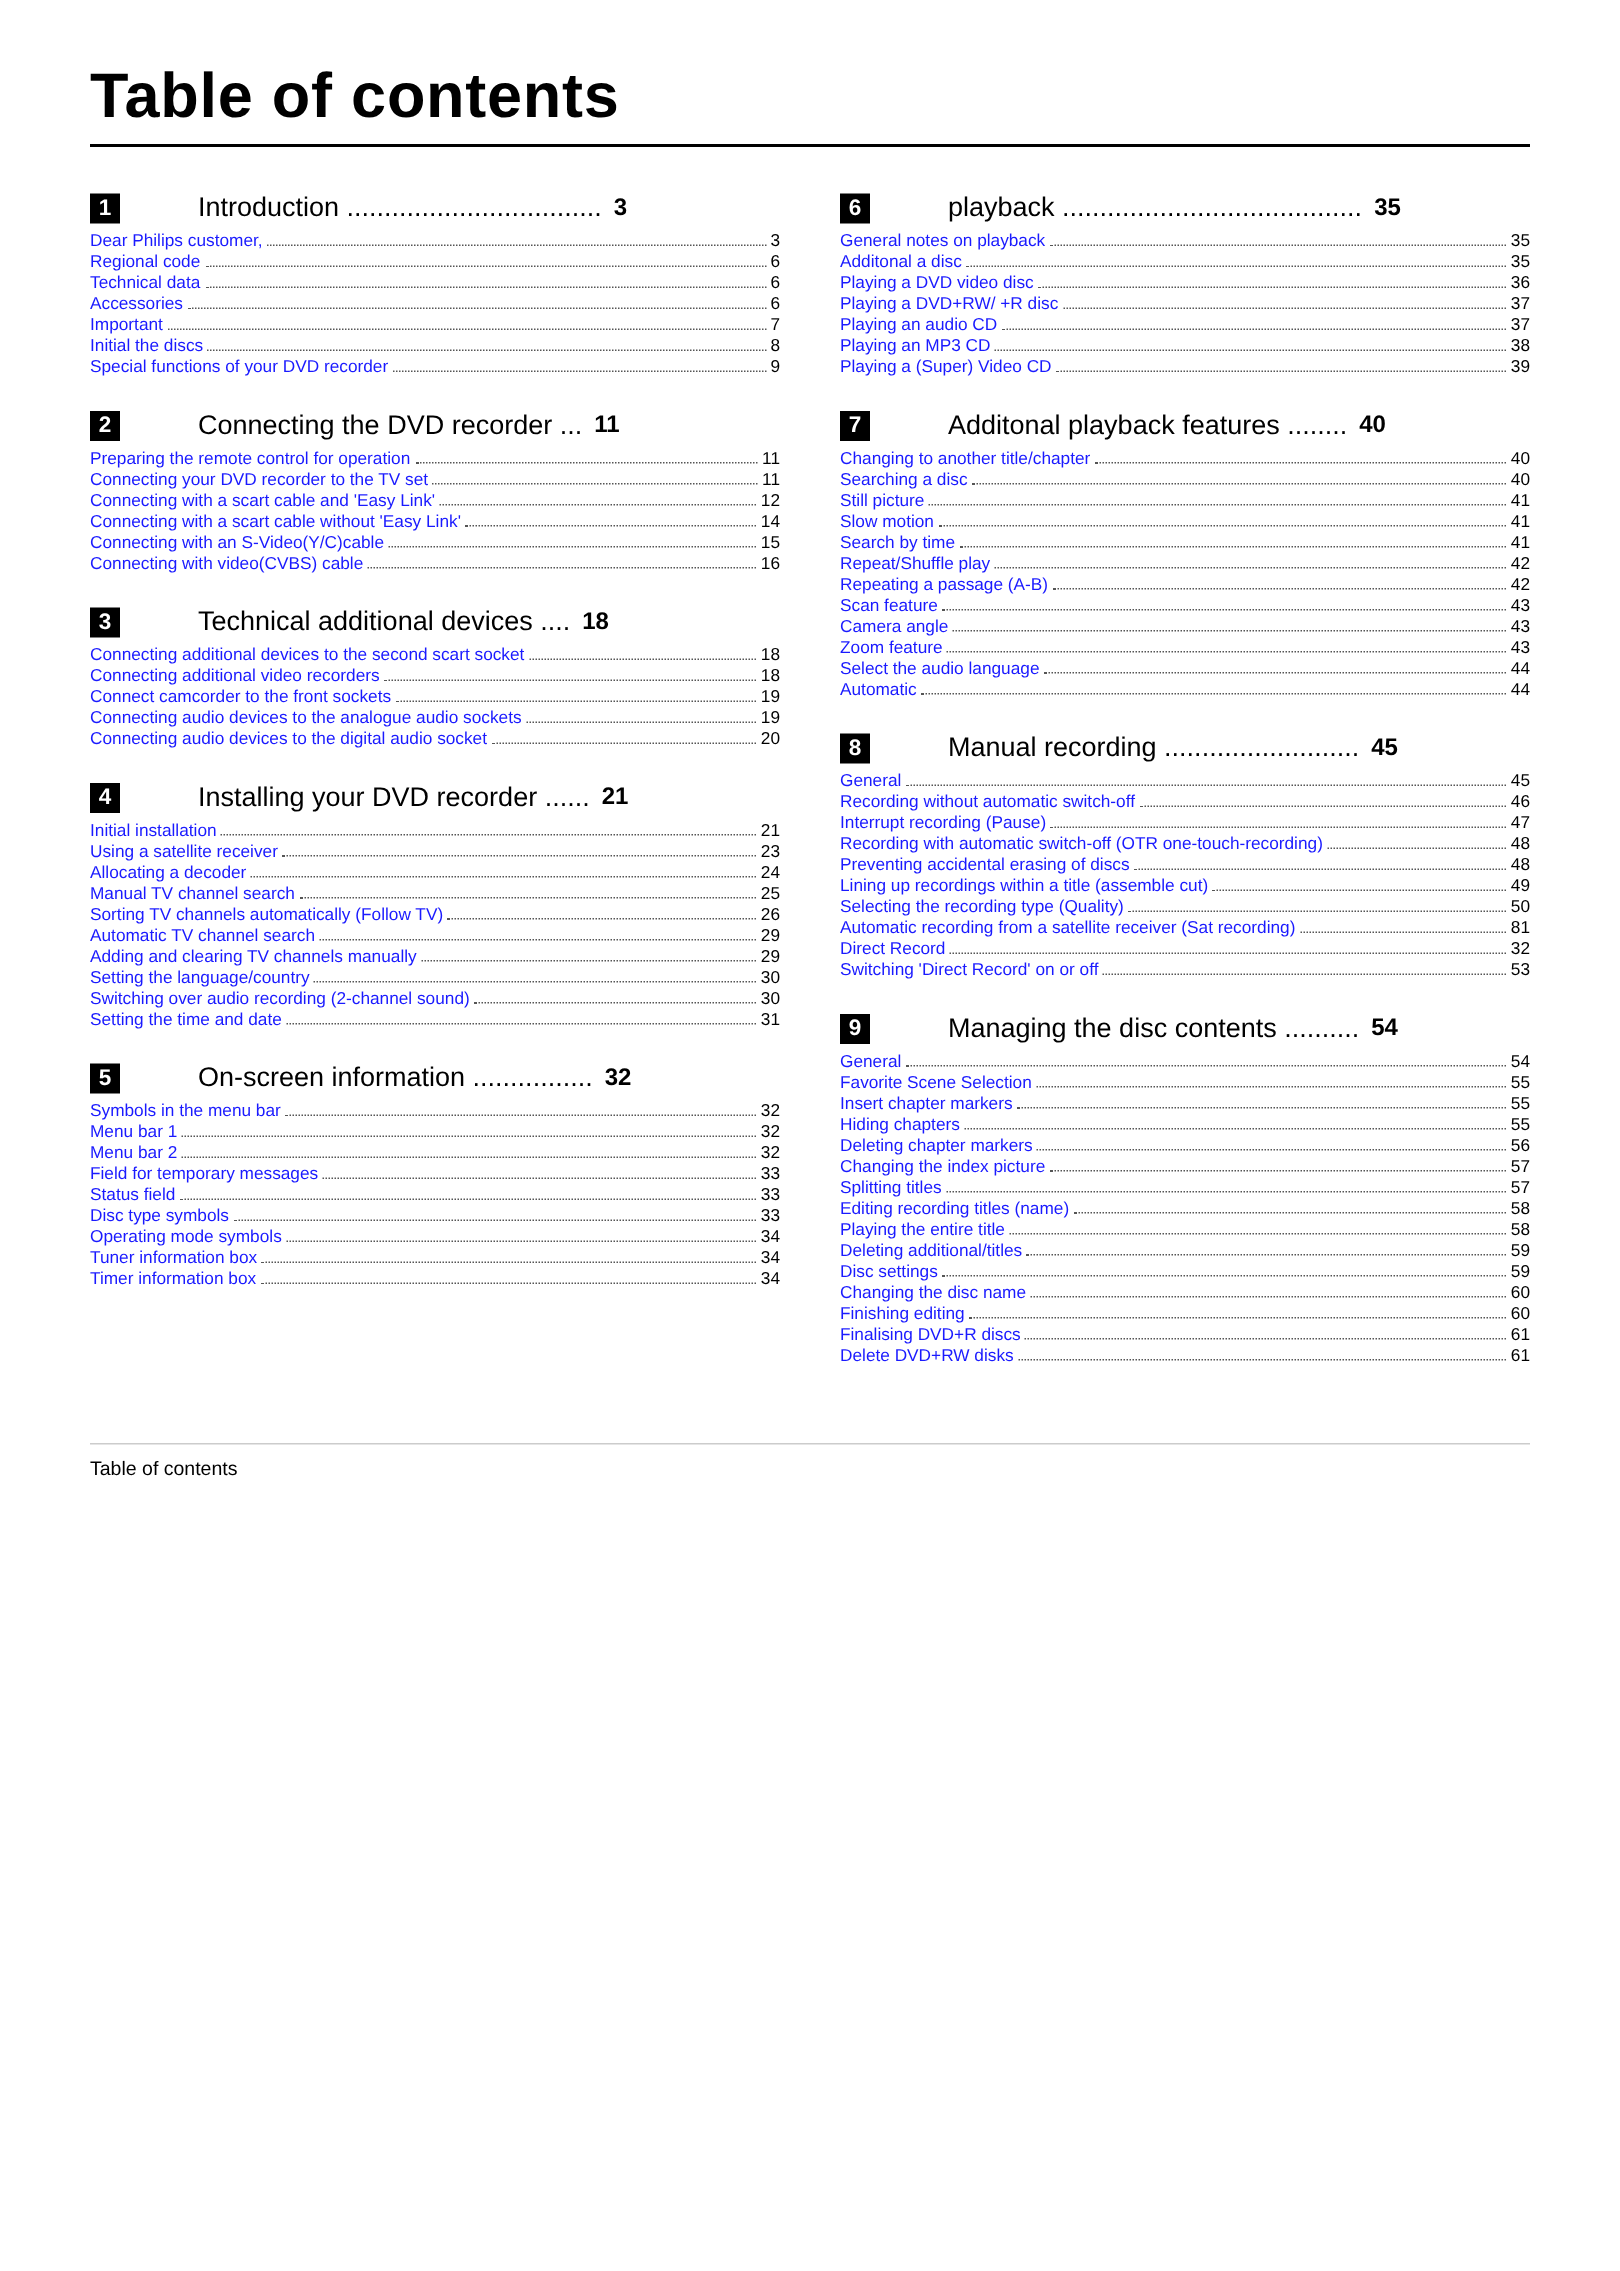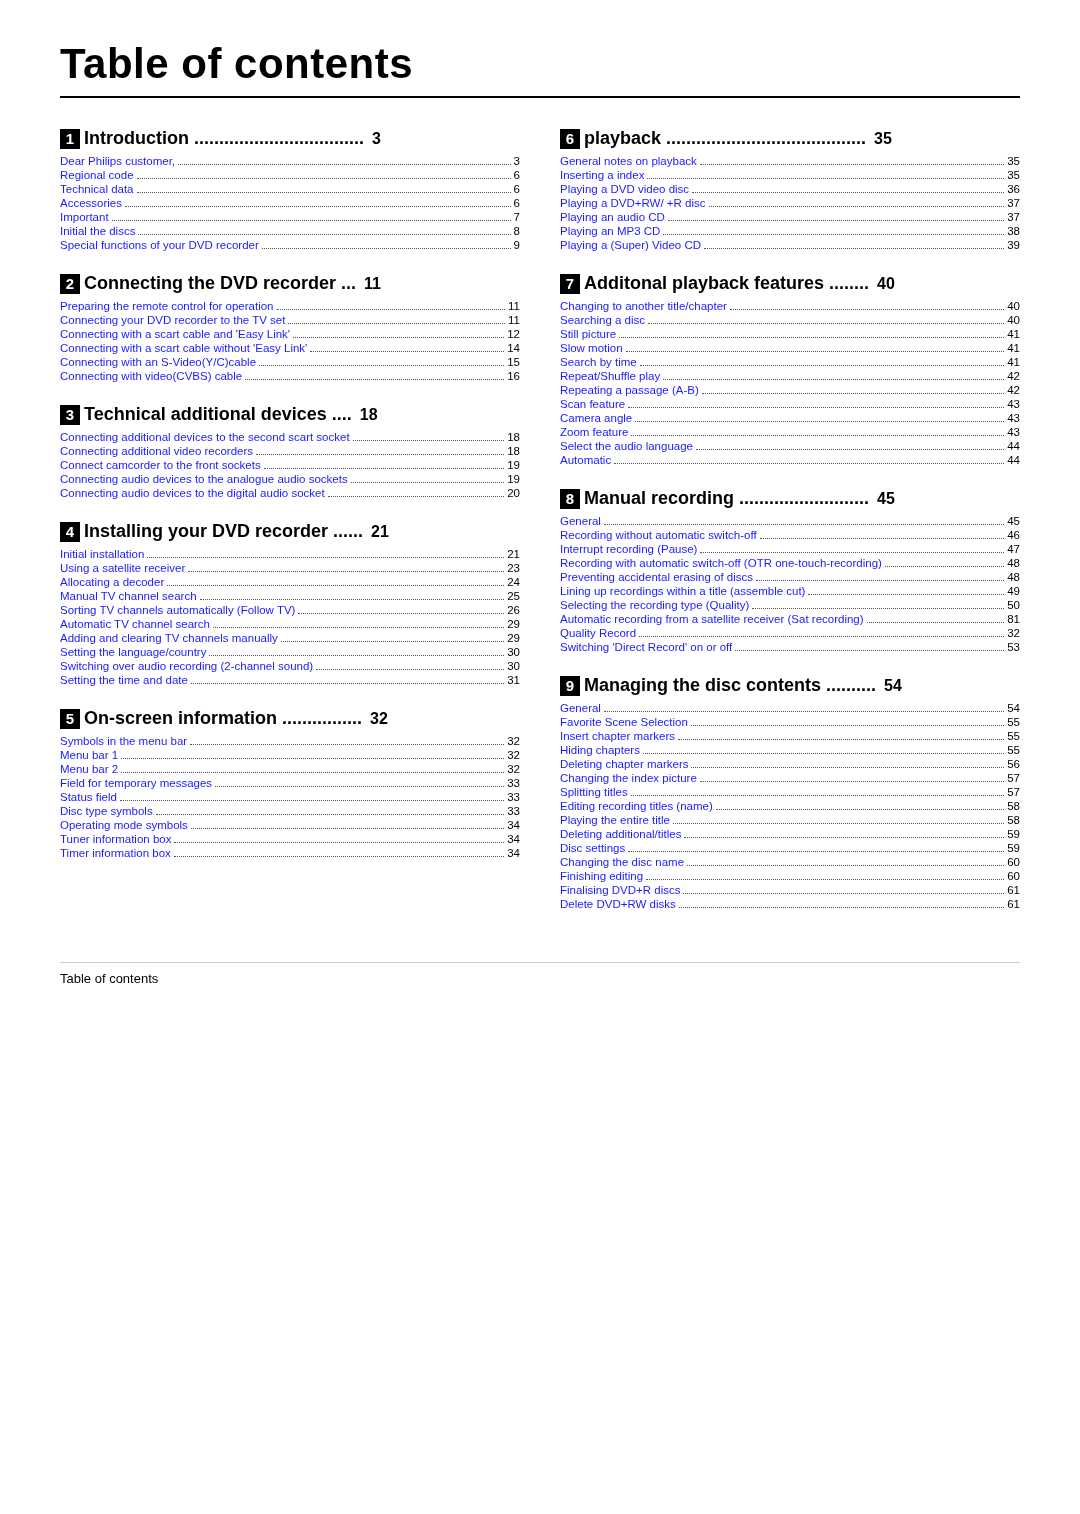--- a/index.html
+++ b/index.html
@@ -42,22 +42,23 @@
       width: 20px;
       height: 20px;
       line-height: 20px;
       text-align: center;
       margin-right: 4px;
       flex-shrink: 0;
       vertical-align: middle;
     }
     .section-title-text {
       font-size: 18px;
-      font-weight: bold;
+      font-weight: normal;
       color: #000;
+      margin-left: 48px;
     }
     .section-page {
       font-size: 16px;
       font-weight: bold;
       color: #000;
       margin-left: 8px;
     }
     .toc-entry {
       display: flex;
       align-items: baseline;
@@ -330,21 +331,21 @@
           <span class="section-num">6</span>
           <span class="section-title-text">playback ........................................</span>
           <span class="section-page">35</span>
         </div>
         <div class="toc-entry">
           <span class="toc-entry-text">General notes on playback</span>
           <span class="toc-dots"></span>
           <span class="toc-page">35</span>
         </div>
         <div class="toc-entry">
-          <span class="toc-entry-text">Inserting a index</span>
+          <span class="toc-entry-text">Additonal a disc</span>
           <span class="toc-dots"></span>
           <span class="toc-page">35</span>
         </div>
         <div class="toc-entry">
           <span class="toc-entry-text">Playing a DVD video disc</span>
           <span class="toc-dots"></span>
           <span class="toc-page">36</span>
         </div>
         <div class="toc-entry">
           <span class="toc-entry-text">Playing a DVD+RW/ +R disc</span>
@@ -474,21 +475,21 @@
           <span class="toc-entry-text">Selecting the recording type (Quality)</span>
           <span class="toc-dots"></span>
           <span class="toc-page">50</span>
         </div>
         <div class="toc-entry">
           <span class="toc-entry-text">Automatic recording from a satellite receiver (Sat recording)</span>
           <span class="toc-dots"></span>
           <span class="toc-page">81</span>
         </div>
         <div class="toc-entry">
-          <span class="toc-entry-text">Quality Record</span>
+          <span class="toc-entry-text">Direct Record</span>
           <span class="toc-dots"></span>
           <span class="toc-page">32</span>
         </div>
         <div class="toc-entry">
           <span class="toc-entry-text">Switching 'Direct Record' on or off</span>
           <span class="toc-dots"></span>
           <span class="toc-page">53</span>
         </div>
       </div>
       <div class="section">

